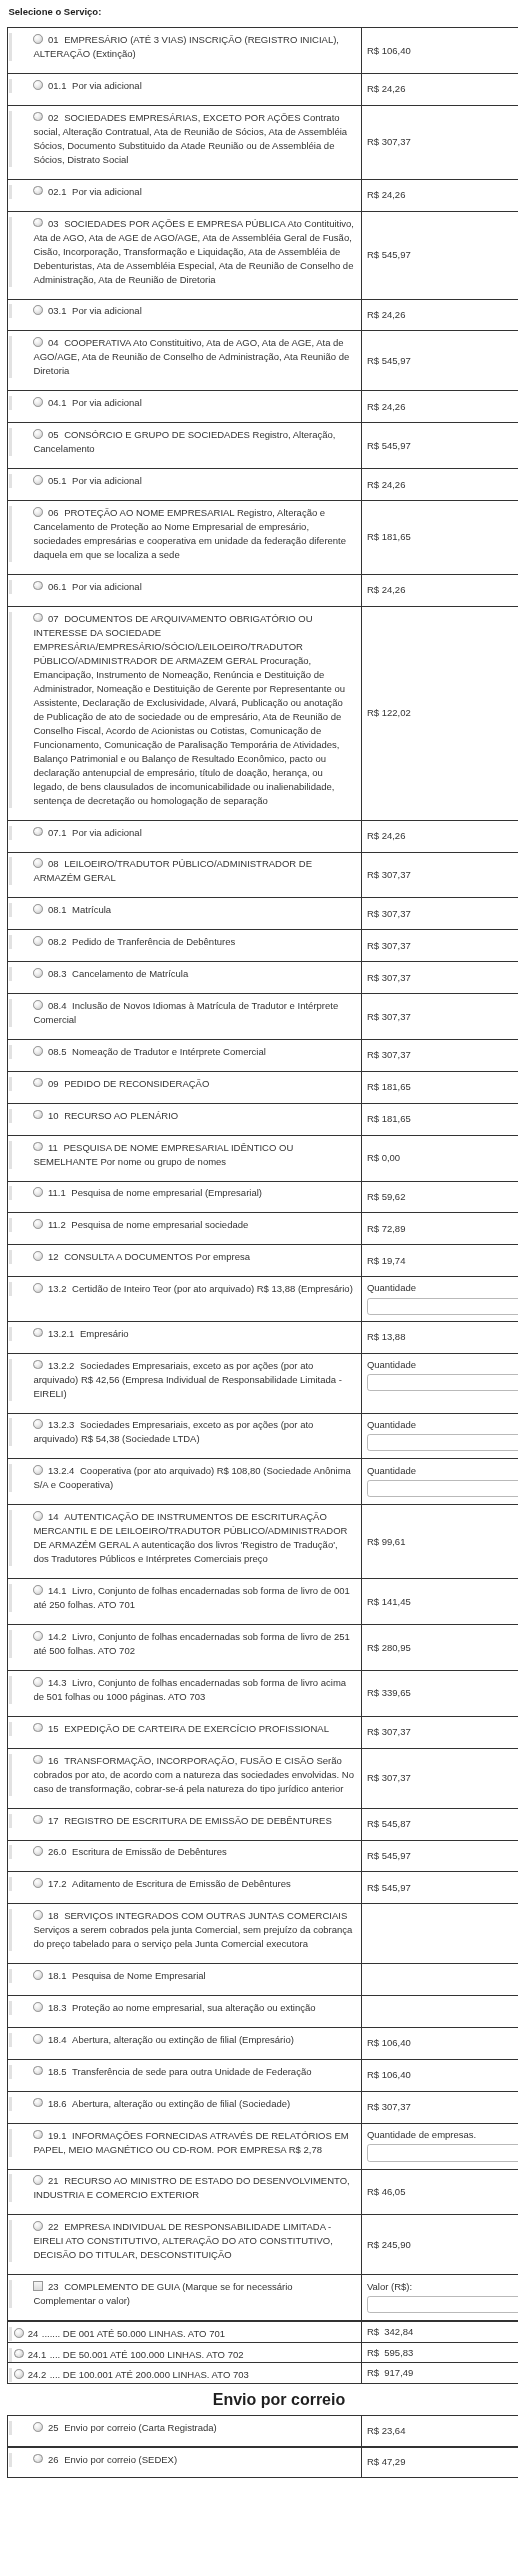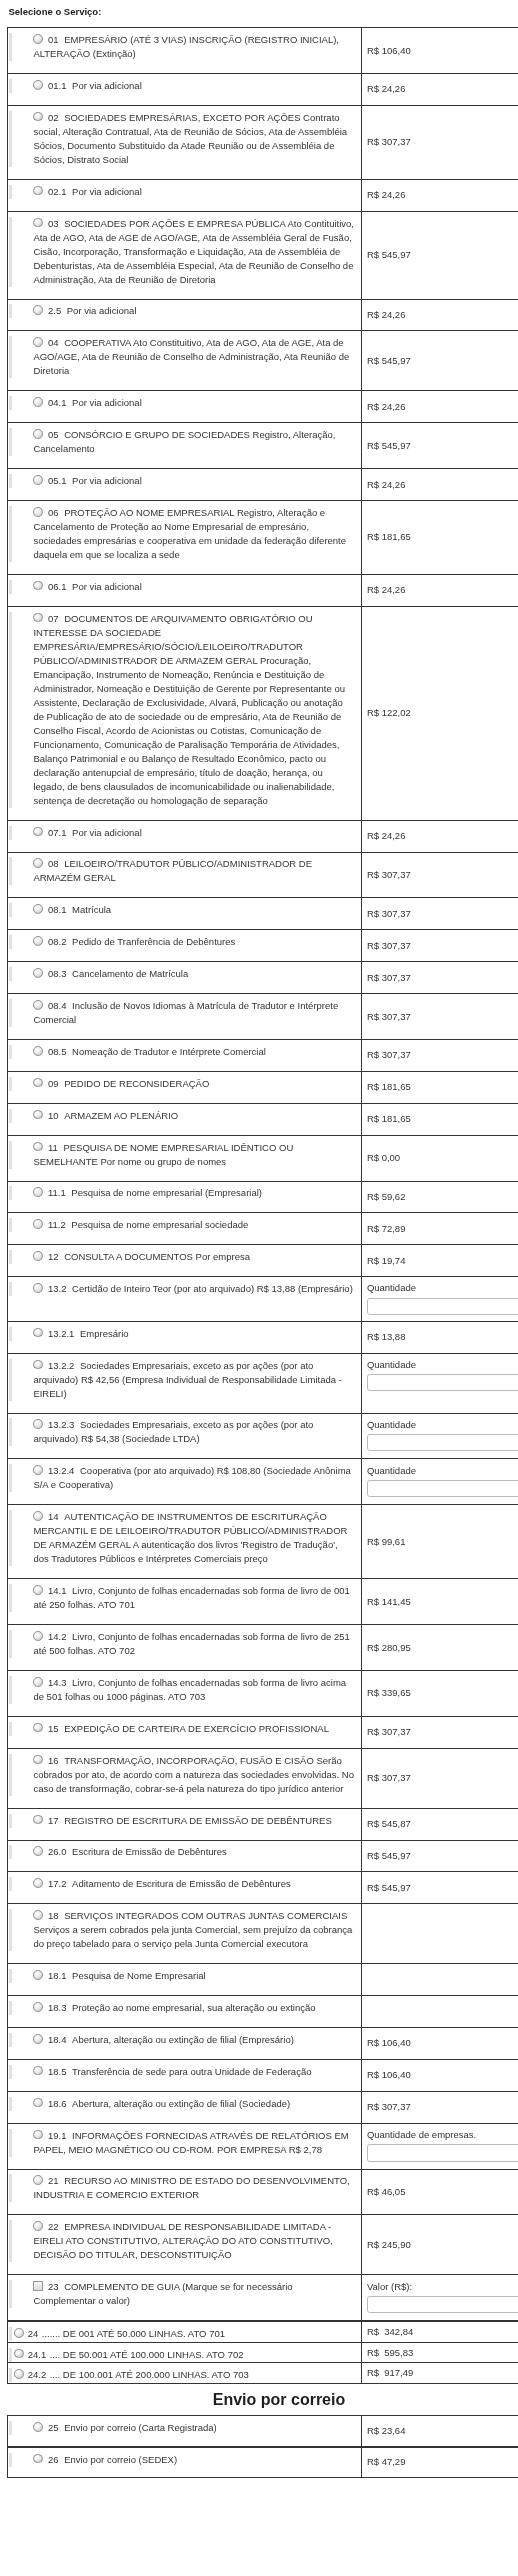--- a/index.html
+++ b/index.html
@@ -90,21 +90,21 @@
           <tr data-name="service-row">
             <td class="lcell" data-name="service-cell">
               <div class="lw" data-name="service-line"><span class="radio" data-name="radio-icon"></span><span class="num" data-name="service-number">03</span><span class="lbl" data-name="service-label">SOCIEDADES POR AÇÕES E EMPRESA PÚBLICA Ato Contituitivo, Ata de AGO, Ata de AGE de AGO/AGE, Ata de Assembléia Geral de Fusão, Cisão, Incorporação, Transformação e Liquidação, Ata de Assembléia de Debenturistas, Ata de Assembléia Especial, Ata de Reunião de Conselho de Administração, Ata de Reunião de Diretoria</span></div>
             </td>
             <td class="rcell" data-name="price-cell">
               <div class="price" data-name="price-value">R$ 545,97</div>
             </td>
           </tr>
           <tr data-name="service-row">
             <td class="lcell" data-name="service-cell">
-              <div class="lw" data-name="service-line"><span class="radio" data-name="radio-icon"></span><span class="num" data-name="service-number">2.5</span><span class="lbl" data-name="service-label">Por via adicional</span></div>
+              <div class="lw" data-name="service-line"><span class="radio" data-name="radio-icon"></span><span class="num" data-name="service-number">03.1</span><span class="lbl" data-name="service-label">Por via adicional</span></div>
             </td>
             <td class="rcell" data-name="price-cell">
               <div class="price" data-name="price-value">R$ 24,26</div>
             </td>
           </tr>
           <tr data-name="service-row">
             <td class="lcell" data-name="service-cell">
               <div class="lw" data-name="service-line"><span class="radio" data-name="radio-icon"></span><span class="num" data-name="service-number">04</span><span class="lbl" data-name="service-label">COOPERATIVA Ato Constituitivo, Ata de AGO, Ata de AGE, Ata de AGO/AGE, Ata de Reunião de Conselho de Administração, Ata Reunião de Diretoria</span></div>
             </td>
             <td class="rcell" data-name="price-cell">
@@ -218,21 +218,21 @@
           <tr data-name="service-row">
             <td class="lcell" data-name="service-cell">
               <div class="lw" data-name="service-line"><span class="radio" data-name="radio-icon"></span><span class="num" data-name="service-number">09</span><span class="lbl" data-name="service-label">PEDIDO DE RECONSIDERAÇÃO</span></div>
             </td>
             <td class="rcell" data-name="price-cell">
               <div class="price" data-name="price-value">R$ 181,65</div>
             </td>
           </tr>
           <tr data-name="service-row">
             <td class="lcell" data-name="service-cell">
-              <div class="lw" data-name="service-line"><span class="radio" data-name="radio-icon"></span><span class="num" data-name="service-number">10</span><span class="lbl" data-name="service-label">ARMAZEM AO PLENÁRIO</span></div>
+              <div class="lw" data-name="service-line"><span class="radio" data-name="radio-icon"></span><span class="num" data-name="service-number">10</span><span class="lbl" data-name="service-label">RECURSO AO PLENÁRIO</span></div>
             </td>
             <td class="rcell" data-name="price-cell">
               <div class="price" data-name="price-value">R$ 181,65</div>
             </td>
           </tr>
           <tr data-name="service-row">
             <td class="lcell" data-name="service-cell">
               <div class="lw" data-name="service-line"><span class="radio" data-name="radio-icon"></span><span class="num" data-name="service-number">11</span><span class="lbl" data-name="service-label">PESQUISA DE NOME EMPRESARIAL IDÊNTICO OU SEMELHANTE Por nome ou grupo de nomes</span></div>
             </td>
             <td class="rcell" data-name="price-cell">

